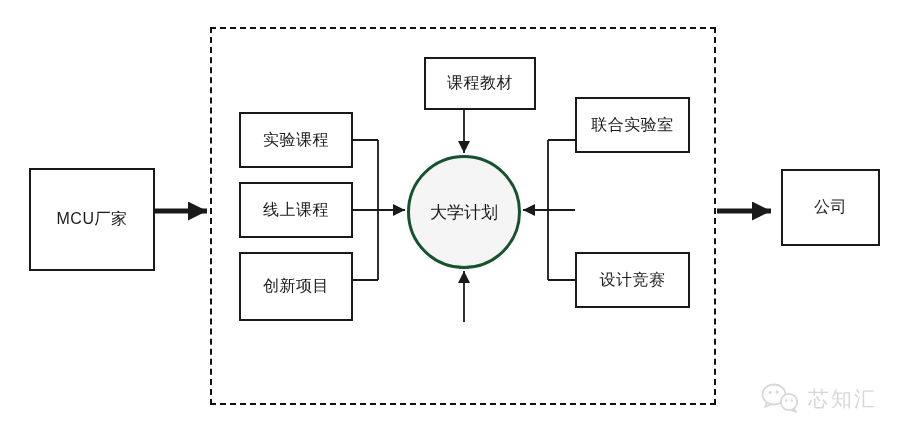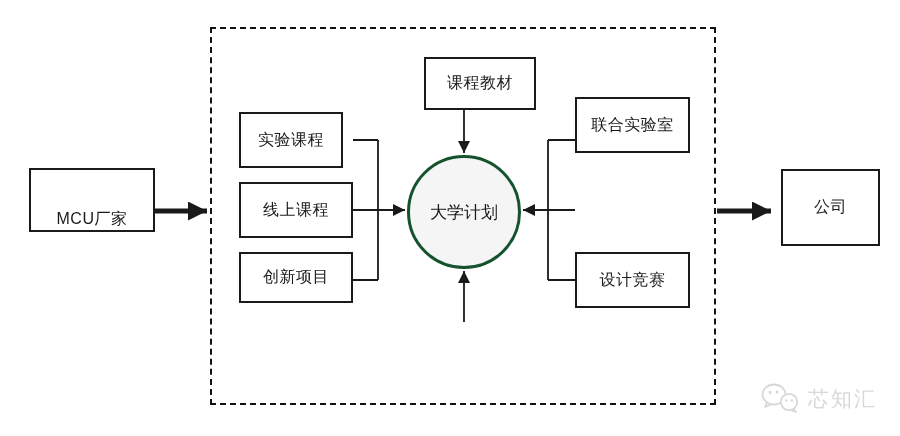--- a/index.html
+++ b/index.html
@@ -32,27 +32,27 @@
     border: 2px solid #1a1a1a;
     background: #ffffff;
     display: flex;
     align-items: center;
     justify-content: center;
     font-size: 16px;
     letter-spacing: 0.5px;
     z-index: 2;
     white-space: nowrap;
   }
-  .node-mcu     { left: 29px;  top: 168px; width: 126px; height: 64px; align-items: flex-end; }
+  .node-mcu     { left: 29px;  top: 168px; width: 126px; height: 103px; }
   .node-company { left: 769px; top: 169px; width: 99px;  height: 77px; margin-left: 12px; }
   .node-top     { left: 408px; top: 57px;  width: 112px; height: 53px; margin-left: 16px; }
   .node-bottom  { left: 408px; top: 322px; width: 112px; height: 56px; }
-  .node-l1 { left: 239px; top: 112px; width: 104px; height: 56px; }
+  .node-l1 { left: 239px; top: 112px; width: 114px; height: 56px; }
   .node-l2 { left: 239px; top: 182px; width: 114px; height: 56px; }
-  .node-l3 { left: 239px; top: 252px; width: 114px; height: 51px; }
+  .node-l3 { left: 239px; top: 252px; width: 114px; height: 69px; }
   .node-r1 { left: 575px; top: 97px; width: 115px; height: 56px; }
   .node-r2 { left: 575px; top: 182px; width: 115px; height: 56px; }
   .node-r3 { left: 575px; top: 252px; width: 115px; height: 56px; }
   .hub {
     position: absolute;
     left: 407px; top: 155px;
     width: 114px; height: 114px;
     box-sizing: border-box;
     border: 3px solid #14532d;
     border-radius: 50%;

